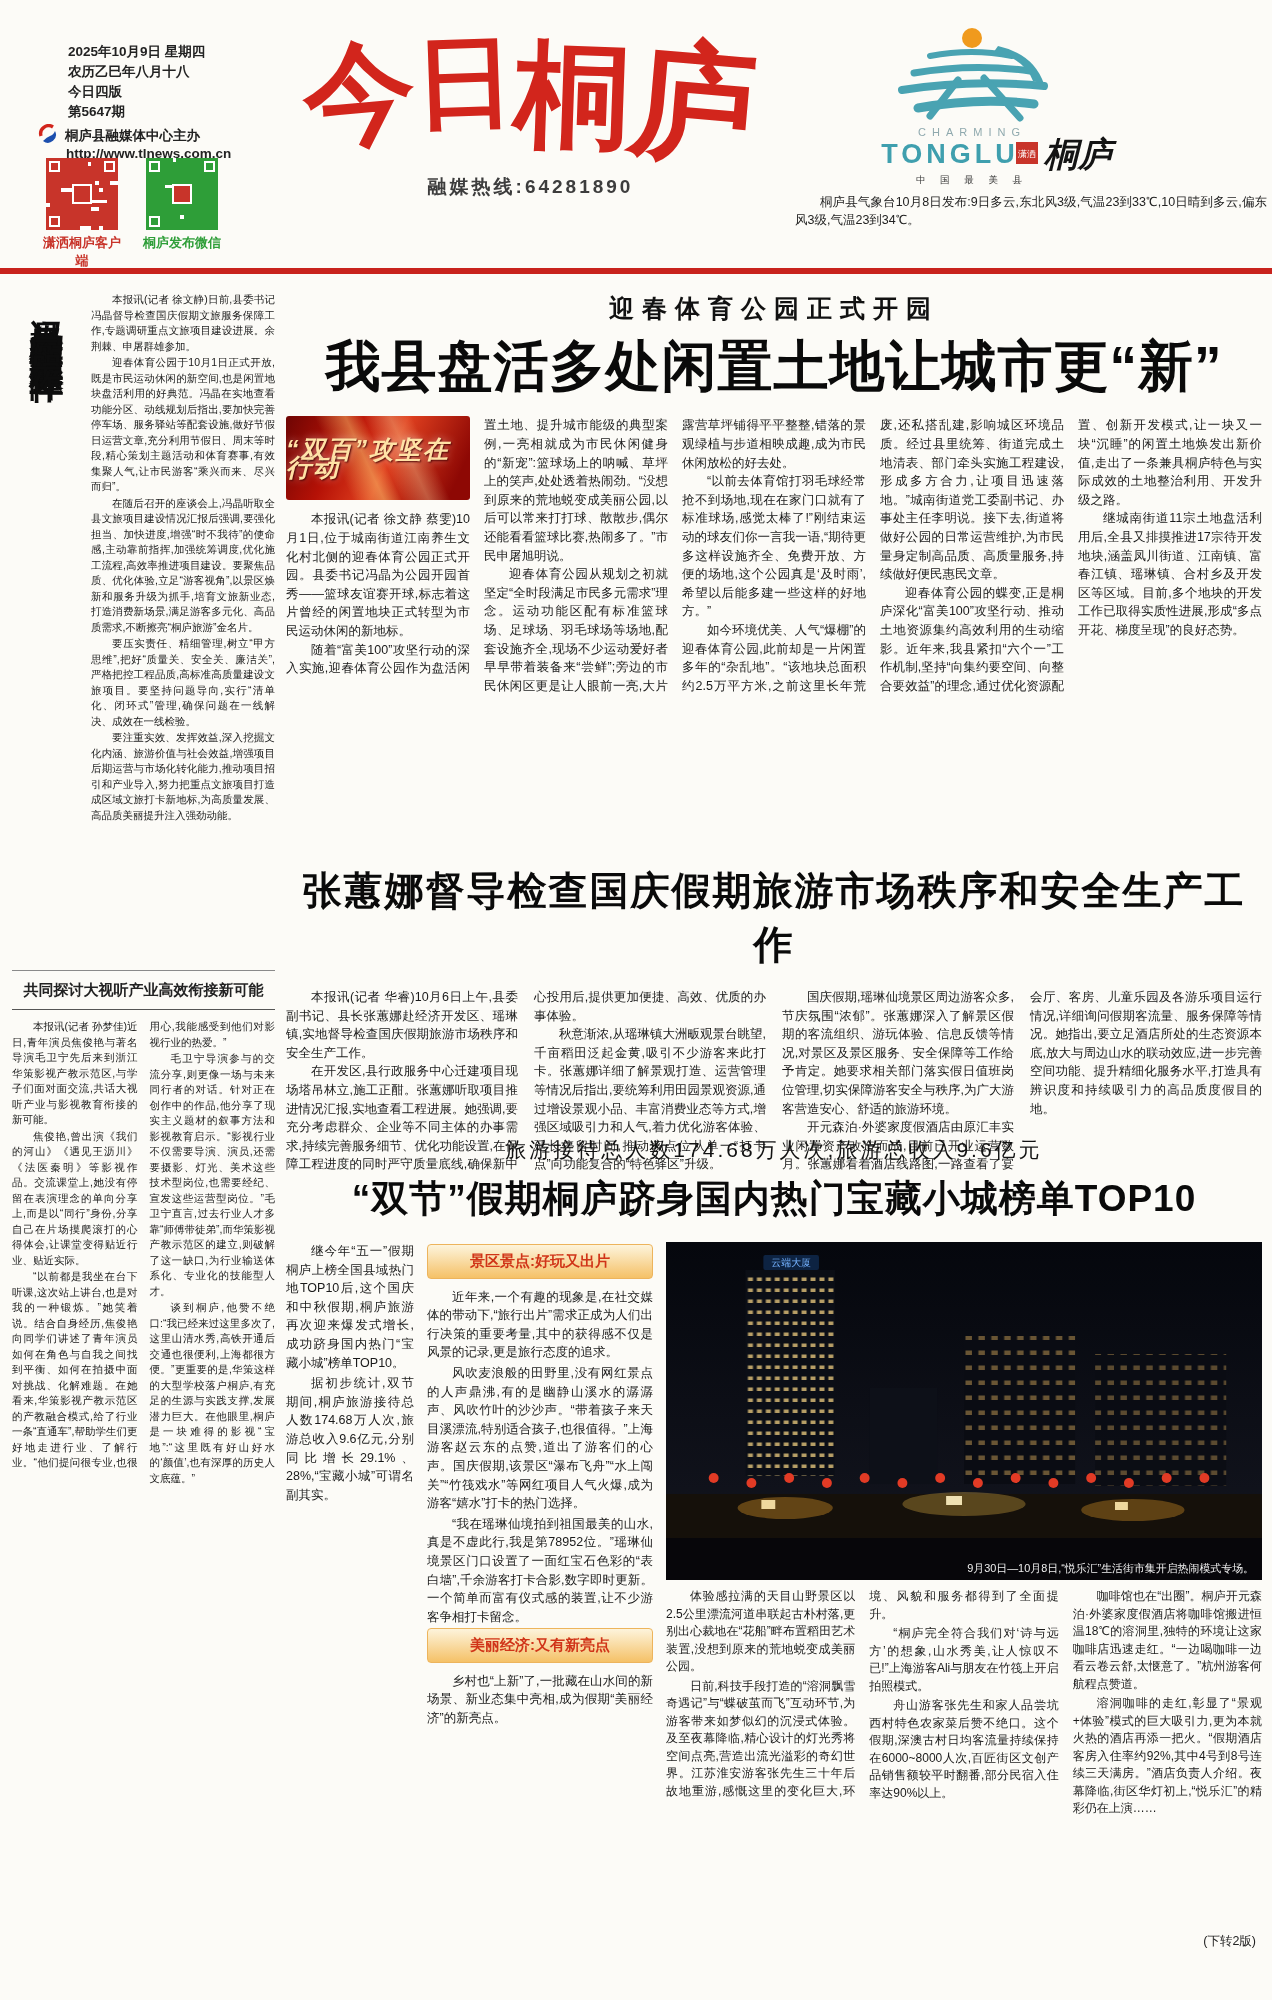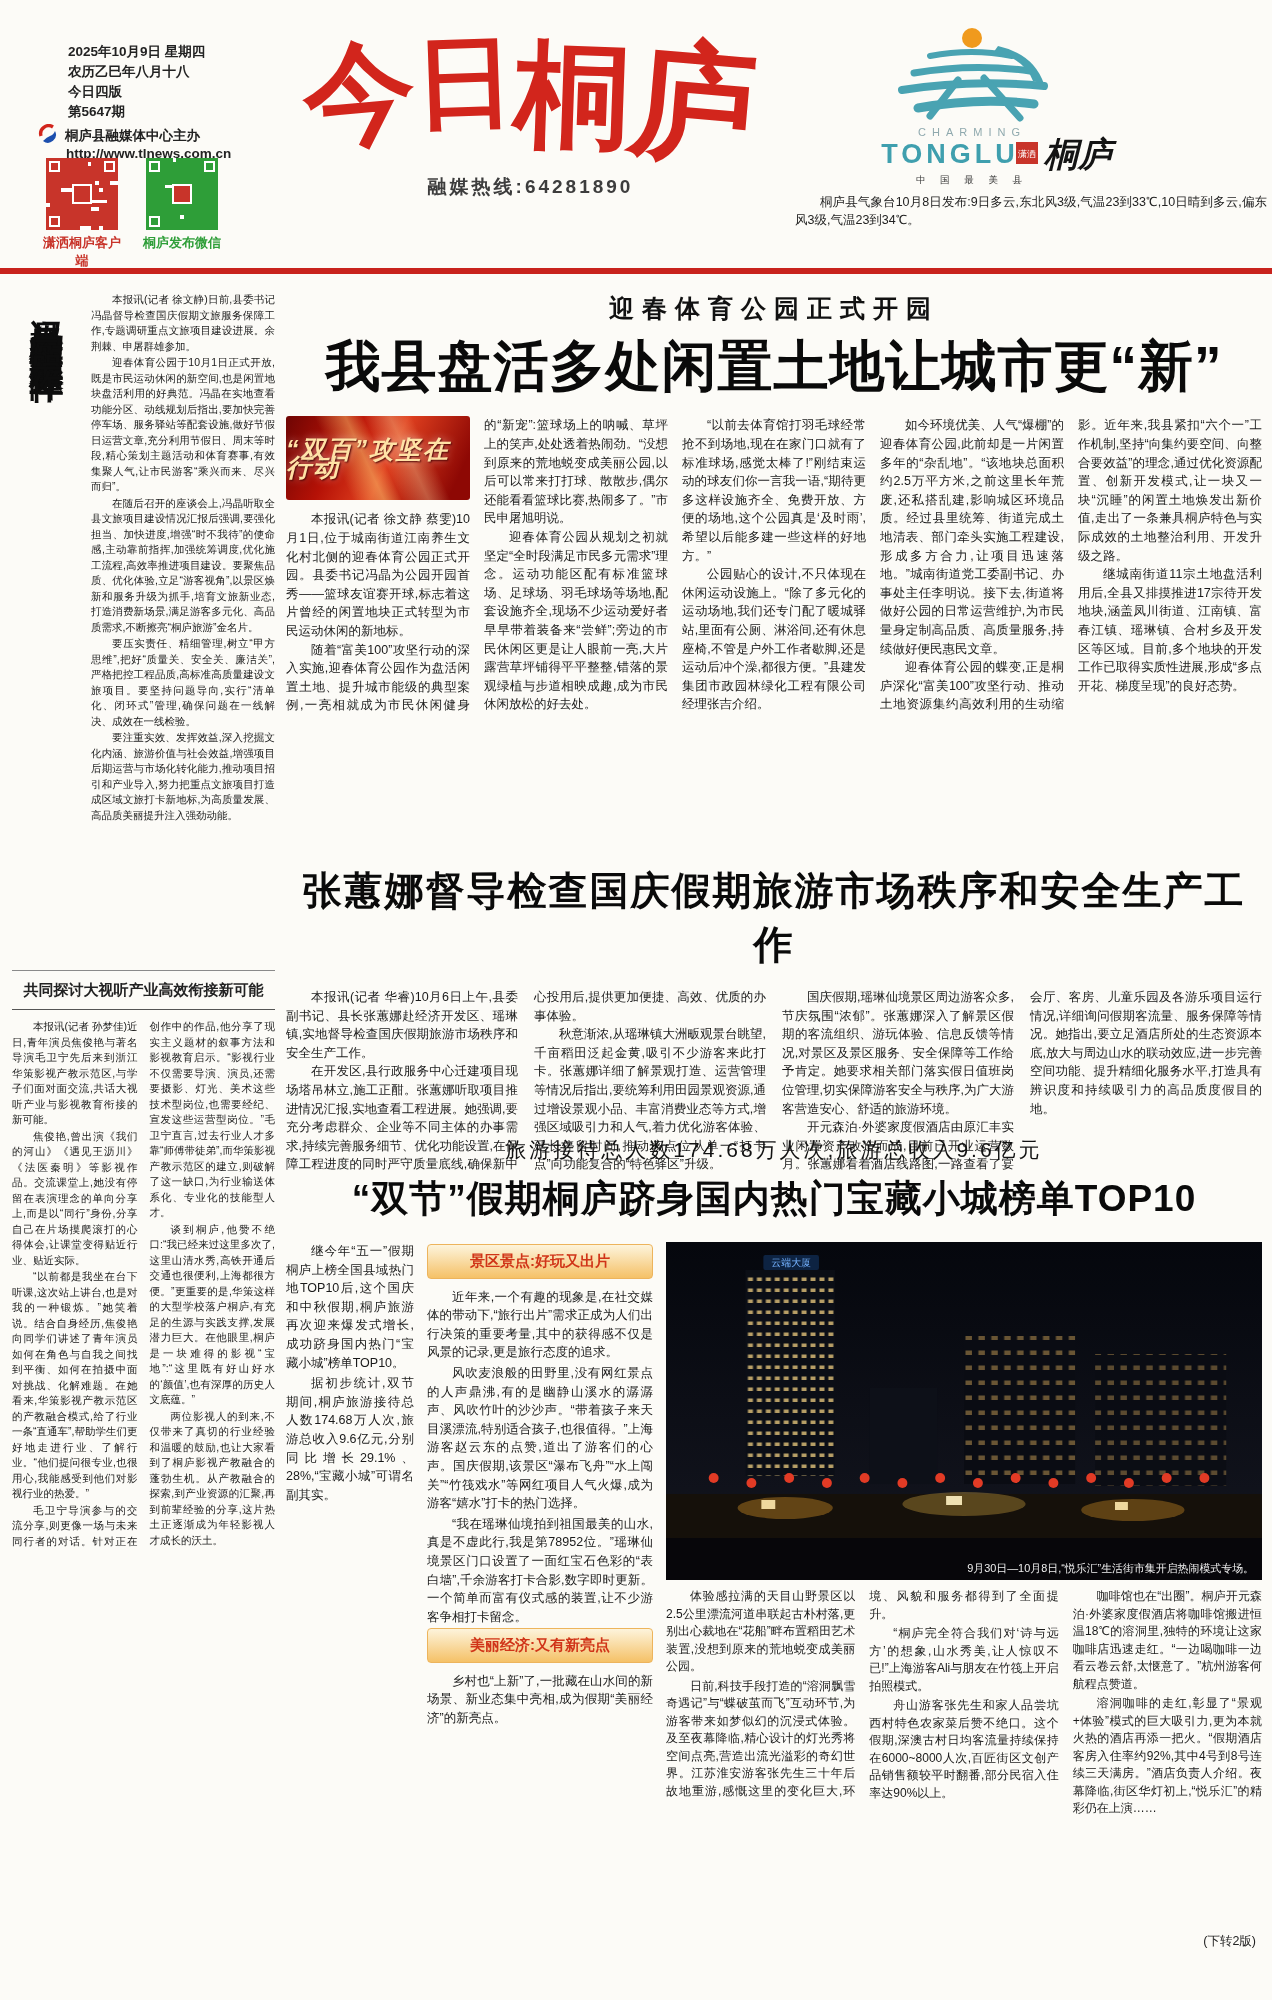--- a/index.html
+++ b/index.html
@@ -887,40 +887,38 @@
     <hr class="rail-divider">
 
     <div class="lb-article">
       <div class="lb-sub">共同探讨大视听产业高效衔接新可能</div>
       <div class="lb-body">
           <p class="para">本报讯(记者 孙梦佳)近日,青年演员焦俊艳与著名导演毛卫宁先后来到浙江华策影视产教示范区,与学子们面对面交流,共话大视听产业与影视教育衔接的新可能。</p>
           <p class="para">焦俊艳,曾出演《我们的河山》《遇见王沥川》《法医秦明》等影视作品。交流课堂上,她没有停留在表演理念的单向分享上,而是以“同行”身份,分享自己在片场摸爬滚打的心得体会,让课堂变得贴近行业、贴近实际。</p>
           <p class="para">“以前都是我坐在台下听课,这次站上讲台,也是对我的一种锻炼。”她笑着说。结合自身经历,焦俊艳向同学们讲述了青年演员如何在角色与自我之间找到平衡、如何在拍摄中面对挑战、化解难题。在她看来,华策影视产教示范区的产教融合模式,给了行业一条“直通车”,帮助学生们更好地走进行业、了解行业。“他们提问很专业,也很用心,我能感受到他们对影视行业的热爱。”</p>
           <p class="para">毛卫宁导演参与的交流分享,则更像一场与未来同行者的对话。针对正在创作中的作品,他分享了现实主义题材的叙事方法和影视教育启示。“影视行业不仅需要导演、演员,还需要摄影、灯光、美术这些技术型岗位,也需要经纪、宣发这些运营型岗位。”毛卫宁直言,过去行业人才多靠“师傅带徒弟”,而华策影视产教示范区的建立,则破解了这一缺口,为行业输送体系化、专业化的技能型人才。</p>
           <p class="para">谈到桐庐,他赞不绝口:“我已经来过这里多次了,这里山清水秀,高铁开通后交通也很便利,上海都很方便。”更重要的是,华策这样的大型学校落户桐庐,有充足的生源与实践支撑,发展潜力巨大。在他眼里,桐庐是一块难得的影视“宝地”:“这里既有好山好水的‘颜值’,也有深厚的历史人文底蕴。”</p>
-          <p class="para">两位影视人的到来,不仅带来了真切的行业经验和温暖的鼓励,也让大家看到了桐庐影视产教融合的蓬勃生机。从产教融合的探索,到产业资源的汇聚,再到前辈经验的分享,这片热土正逐渐成为年轻影视人才成长的沃土。</p>
         </div>
     </div>
   </div>
 
   <div class="right-area">
 
     <div class="block-main">
       <div class="kicker1">迎春体育公园正式开园</div>
       <div class="headline1">我县盘活多处闲置土地让城市更“新”</div>
       <div class="body-5">
         <div class="banner">
           <span class="banner-text">“双百”攻坚在行动</span>
         </div>
         <div>
             <p class="para">本报讯(记者 徐文静 蔡雯)10月1日,位于城南街道江南养生文化村北侧的迎春体育公园正式开园。县委书记冯晶为公园开园首秀——篮球友谊赛开球,标志着这片曾经的闲置地块正式转型为市民运动休闲的新地标。</p>
             <p class="para">随着“富美100”攻坚行动的深入实施,迎春体育公园作为盘活闲置土地、提升城市能级的典型案例,一亮相就成为市民休闲健身的“新宠”:篮球场上的呐喊、草坪上的笑声,处处透着热闹劲。“没想到原来的荒地蜕变成美丽公园,以后可以常来打打球、散散步,偶尔还能看看篮球比赛,热闹多了。”市民申屠旭明说。</p>
             <p class="para">迎春体育公园从规划之初就坚定“全时段满足市民多元需求”理念。运动功能区配有标准篮球场、足球场、羽毛球场等场地,配套设施齐全,现场不少运动爱好者早早带着装备来“尝鲜”;旁边的市民休闲区更是让人眼前一亮,大片露营草坪铺得平平整整,错落的景观绿植与步道相映成趣,成为市民休闲放松的好去处。</p>
             <p class="para">“以前去体育馆打羽毛球经常抢不到场地,现在在家门口就有了标准球场,感觉太棒了!”刚结束运动的球友们你一言我一语,“期待更多这样设施齐全、免费开放、方便的场地,这个公园真是‘及时雨’,希望以后能多建一些这样的好地方。”</p>
-            <p class="para">公园贴心的设计,不只体现在休闲运动设施上。“除了多元化的运动场地,我们还专门配了暖城驿站,里面有公厕、淋浴间,还有休息座椅,不管是户外工作者歇脚,还是运动后冲个澡,都很方便。”县建发集团市政园林绿化工程有限公司经理张吉介绍。</p>
             <p class="para">如今环境优美、人气“爆棚”的迎春体育公园,此前却是一片闲置多年的“杂乱地”。“该地块总面积约2.5万平方米,之前这里长年荒废,还私搭乱建,影响城区环境品质。经过县里统筹、街道完成土地清表、部门牵头实施工程建设,形成多方合力,让项目迅速落地。”城南街道党工委副书记、办事处主任李明说。接下去,街道将做好公园的日常运营维护,为市民量身定制高品质、高质量服务,持续做好便民惠民文章。</p>
             <p class="para">迎春体育公园的蝶变,正是桐庐深化“富美100”攻坚行动、推动土地资源集约高效利用的生动缩影。近年来,我县紧扣“六个一”工作机制,坚持“向集约要空间、向整合要效益”的理念,通过优化资源配置、创新开发模式,让一块又一块“沉睡”的闲置土地焕发出新价值,走出了一条兼具桐庐特色与实际成效的土地整治利用、开发升级之路。</p>
             <p class="para">继城南街道11宗土地盘活利用后,全县又排摸推进17宗待开发地块,涵盖凤川街道、江南镇、富春江镇、瑶琳镇、合村乡及开发区等区域。目前,多个地块的开发工作已取得实质性进展,形成“多点开花、梯度呈现”的良好态势。</p>
           </div>
       </div>
     </div>
 
     <div class="block-second">
       <div class="headline2">张蕙娜督导检查国庆假期旅游市场秩序和安全生产工作</div>
       <div class="body-4">

